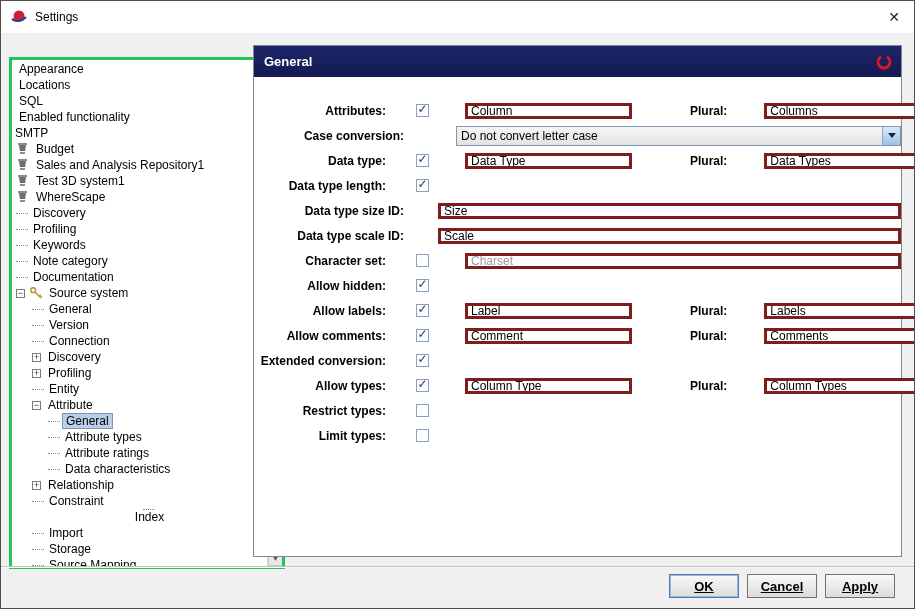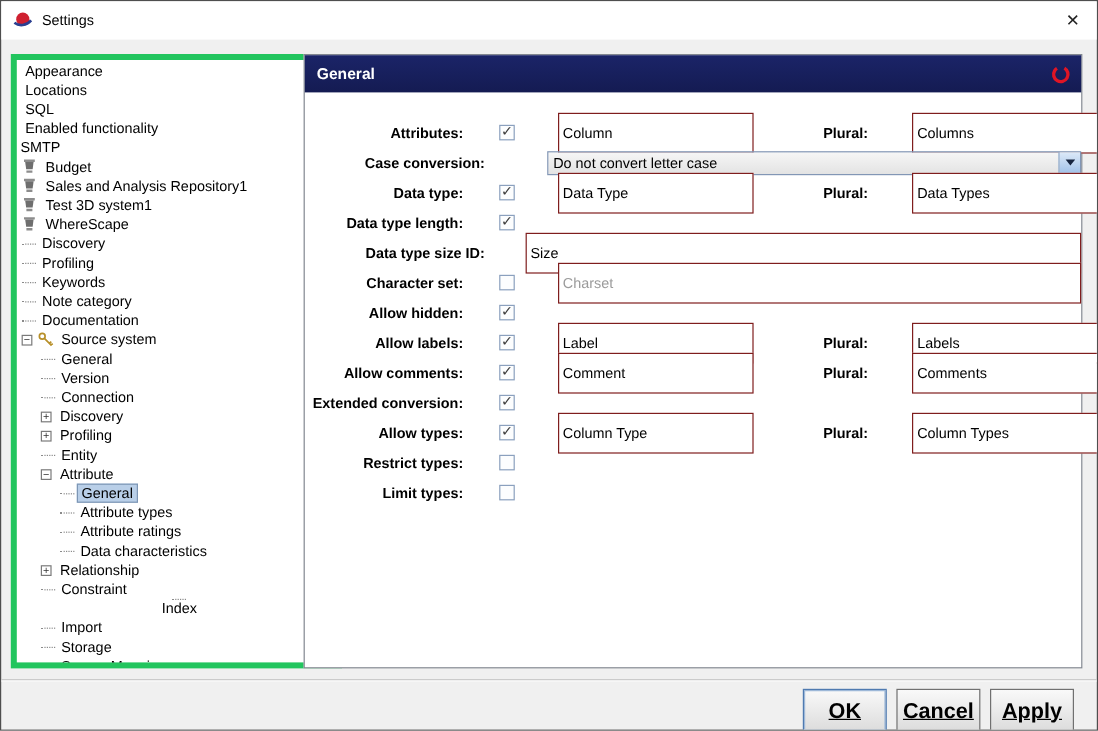--- a/index.html
+++ b/index.html
@@ -10,22 +10,22 @@
 
   
   .titlebar { position:absolute; left:0; top:0; right:0; height:32px; background:#ffffff;
               display:flex; align-items:center; padding:0 0 0 9px; }
   .app-icon { width:18px; height:18px; margin-right:7px; display:inline-flex; }
   .win-title { font-size:12px; color:#000; }
   .close-btn { margin-left:auto; width:40px; height:32px; display:flex; align-items:center;
                justify-content:center; font-size:14px; color:#222; cursor:default; }
 
   
-  .tree-panel { position:absolute; left:8px; top:44px; width:276px; height:512px;
-                background:#fff; border:5px solid #22c55e; overflow:hidden; }
+  .tree-panel { position:absolute; left:8px; top:56px; width:276px; height:512px;
+                background:#fff; border:3px solid #22c55e; overflow:hidden; }
   .tree-body { position:absolute; left:0; top:0; right:15px; bottom:0; overflow:hidden; padding-top:1px; }
   .tree-row { height:16px; display:flex; align-items:center; white-space:nowrap;
               font-size:12px; color:#000; }
   .dash { width:12px; border-top:1px dotted #8a8a8a; margin-right:2px; flex:none; }
   .expander { width:9px; height:9px; border:1px solid #7a7a7a; background:#fff; color:#333;
               font-size:9px; line-height:7px; display:inline-flex; align-items:center;
               justify-content:center; margin-right:4px; flex:none; }
   .ticon { width:14px; height:14px; margin-right:3px; display:inline-flex; flex:none; }
   .tlabel { padding:0 3px; line-height:14px; }
   .tlabel.selected { background:var(--selection-bg,#b9cfe8); border:1px solid #7d96b5; padding:0 3px; }
@@ -52,41 +52,41 @@
 
   
   .form { position:absolute; left:0; top:52px; right:0; }
   .form-row { height:25px; display:flex; align-items:center;gap:27px; }
   .f-label { width:132px; text-align:right; font-size:12px; font-weight:bold; color:#000; flex:none; }
   .f-label.no-cb { width:150px; }
   .cb-slot { width:18px; display:flex; justify-content:center; flex:none; }
   .checkbox { position:relative; width:13px; height:13px; border:1px solid var(--checkbox-border,#8ba0be);
               background:#fcfdfe; flex:none; }
   .checkbox .mark { position:absolute; left:1px; top:-2px; font-size:12px; color:#3c3c3c; line-height:13px; }
-  .f-input { margin-left:7px; width:212px; height:34px; border:1px solid #7f1d1d; background:#fff;
+  .f-input { margin-left:7px; width:212px; height:16px; border:3px solid #7f1d1d; background:#fff;
              font-family:"Liberation Sans",sans-serif; font-size:12px; padding:0 3px; color:#000; }
   .f-input.wide { width:476px; }
   .f-input.disabled { color:#9b9b9b; }
   .p-label { margin-left:31px; font-size:12px; font-weight:bold; flex:none; }
   .f-input.plural { margin-left:10px; width:186px; }
   .dropdown { margin-left:25px; width:476px; height:20px; border:1px solid #8296b5;
               background:linear-gradient(180deg,#f6f6f6,#e3e3e3); display:flex; align-items:center; }
   .dd-text { flex:1; font-size:12px; padding-left:4px; color:#000; }
   .dd-btn { width:18px; height:100%; border-left:1px solid #8aa6c8;
             background:linear-gradient(180deg,#dce9f8,#9fc0e8); display:flex; align-items:center;
             justify-content:center; }
   .dd-arrow { width:0; height:0; border-left:4px solid transparent; border-right:4px solid transparent;
               border-top:5px solid #16243f; }
 
   
   .footer-line { position:absolute; left:0; right:0; top:565px; border-top:1px solid #c3c3c3;
                  border-bottom:1px solid #fbfbfb; }
-  .btn { position:absolute; top:573px; width:70px; height:36px; border:1px solid #707070;
+  .btn { position:absolute; top:573px; width:70px; height:24px; border:1px solid #707070;
          background:linear-gradient(180deg,#f9f9f9,#dcdcdc); font-family:"Liberation Sans",sans-serif;
-         font-size:18px; font-weight:bold; text-decoration:underline; color:#000; }
+         font-size:13px; font-weight:bold; text-decoration:underline; color:#000; }
   .btn-ok { right:175px; border:1px solid #4f7ab0; box-shadow:inset 0 0 0 1px #9db8d8; }
   .btn-cancel { right:97px; }
   .btn-apply { right:19px; }
 </style>
 </head>
 <body>
 
 <div class="window">
 
   <div class="titlebar">
@@ -312,20 +312,24 @@
             <span class="checkbox checked">
               <span class="mark">✓</span>
             </span>
           </span>
         </div>
         <div class="form-row">
           <span class="f-label no-cb">Data type size ID:</span>
           <input class="f-input wide" value="Size" style="">
         </div>
         <div class="form-row">
+          <span class="f-label no-cb">Data type scale ID:</span>
+          <input class="f-input wide" value="Scale" style="">
+        </div>
+        <div class="form-row">
           <span class="f-label">Character set:</span>
           <span class="cb-slot">
             <span class="checkbox"></span>
           </span>
           <input class="f-input wide disabled" readonly="" value="Charset" style="">
         </div>
         <div class="form-row">
           <span class="f-label">Allow hidden:</span>
           <span class="cb-slot">
             <span class="checkbox checked">

